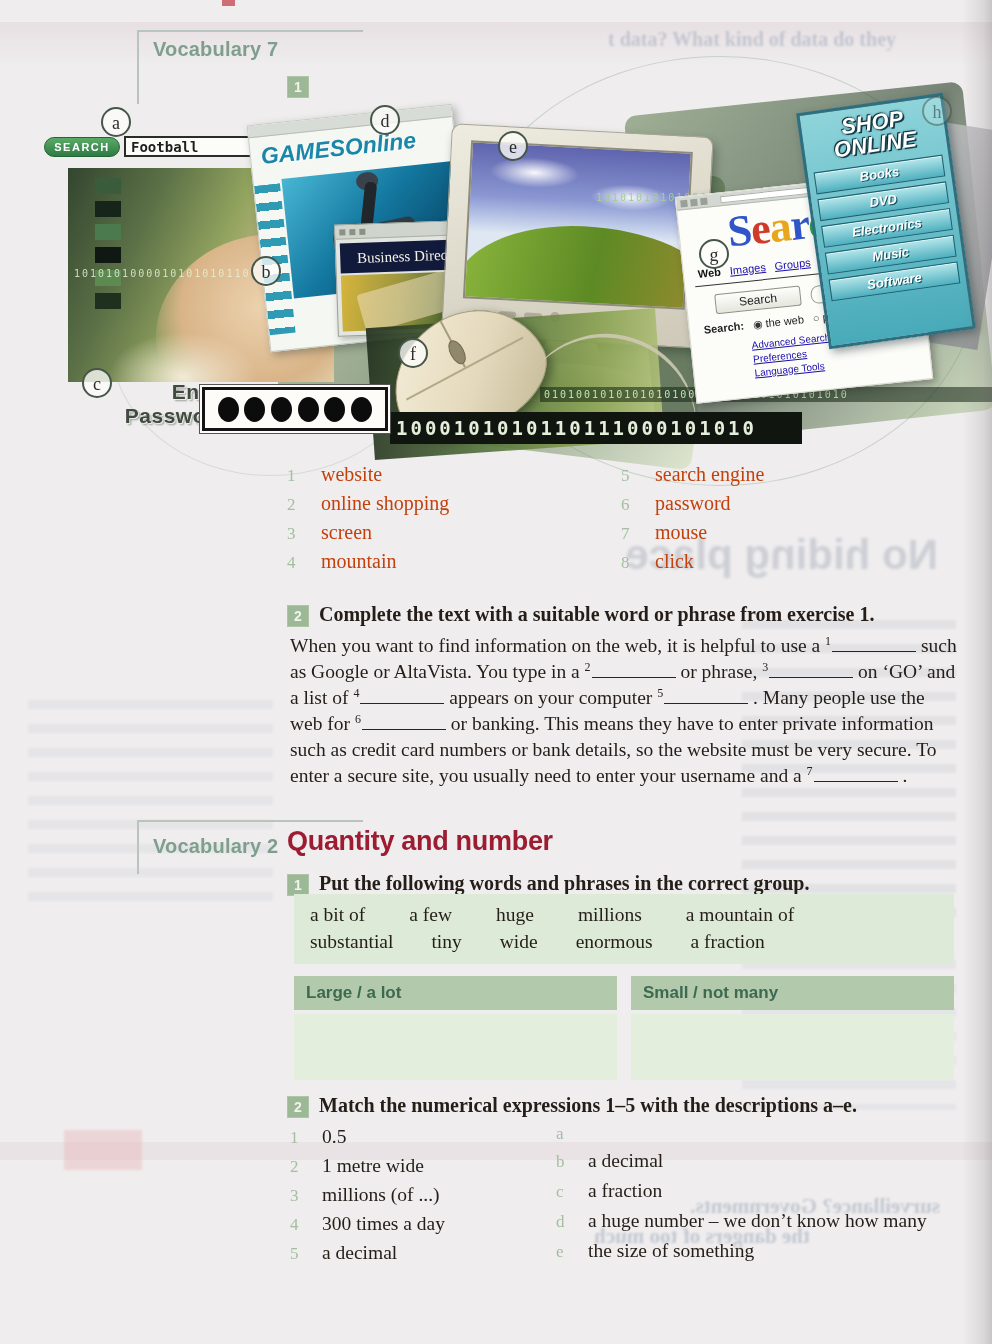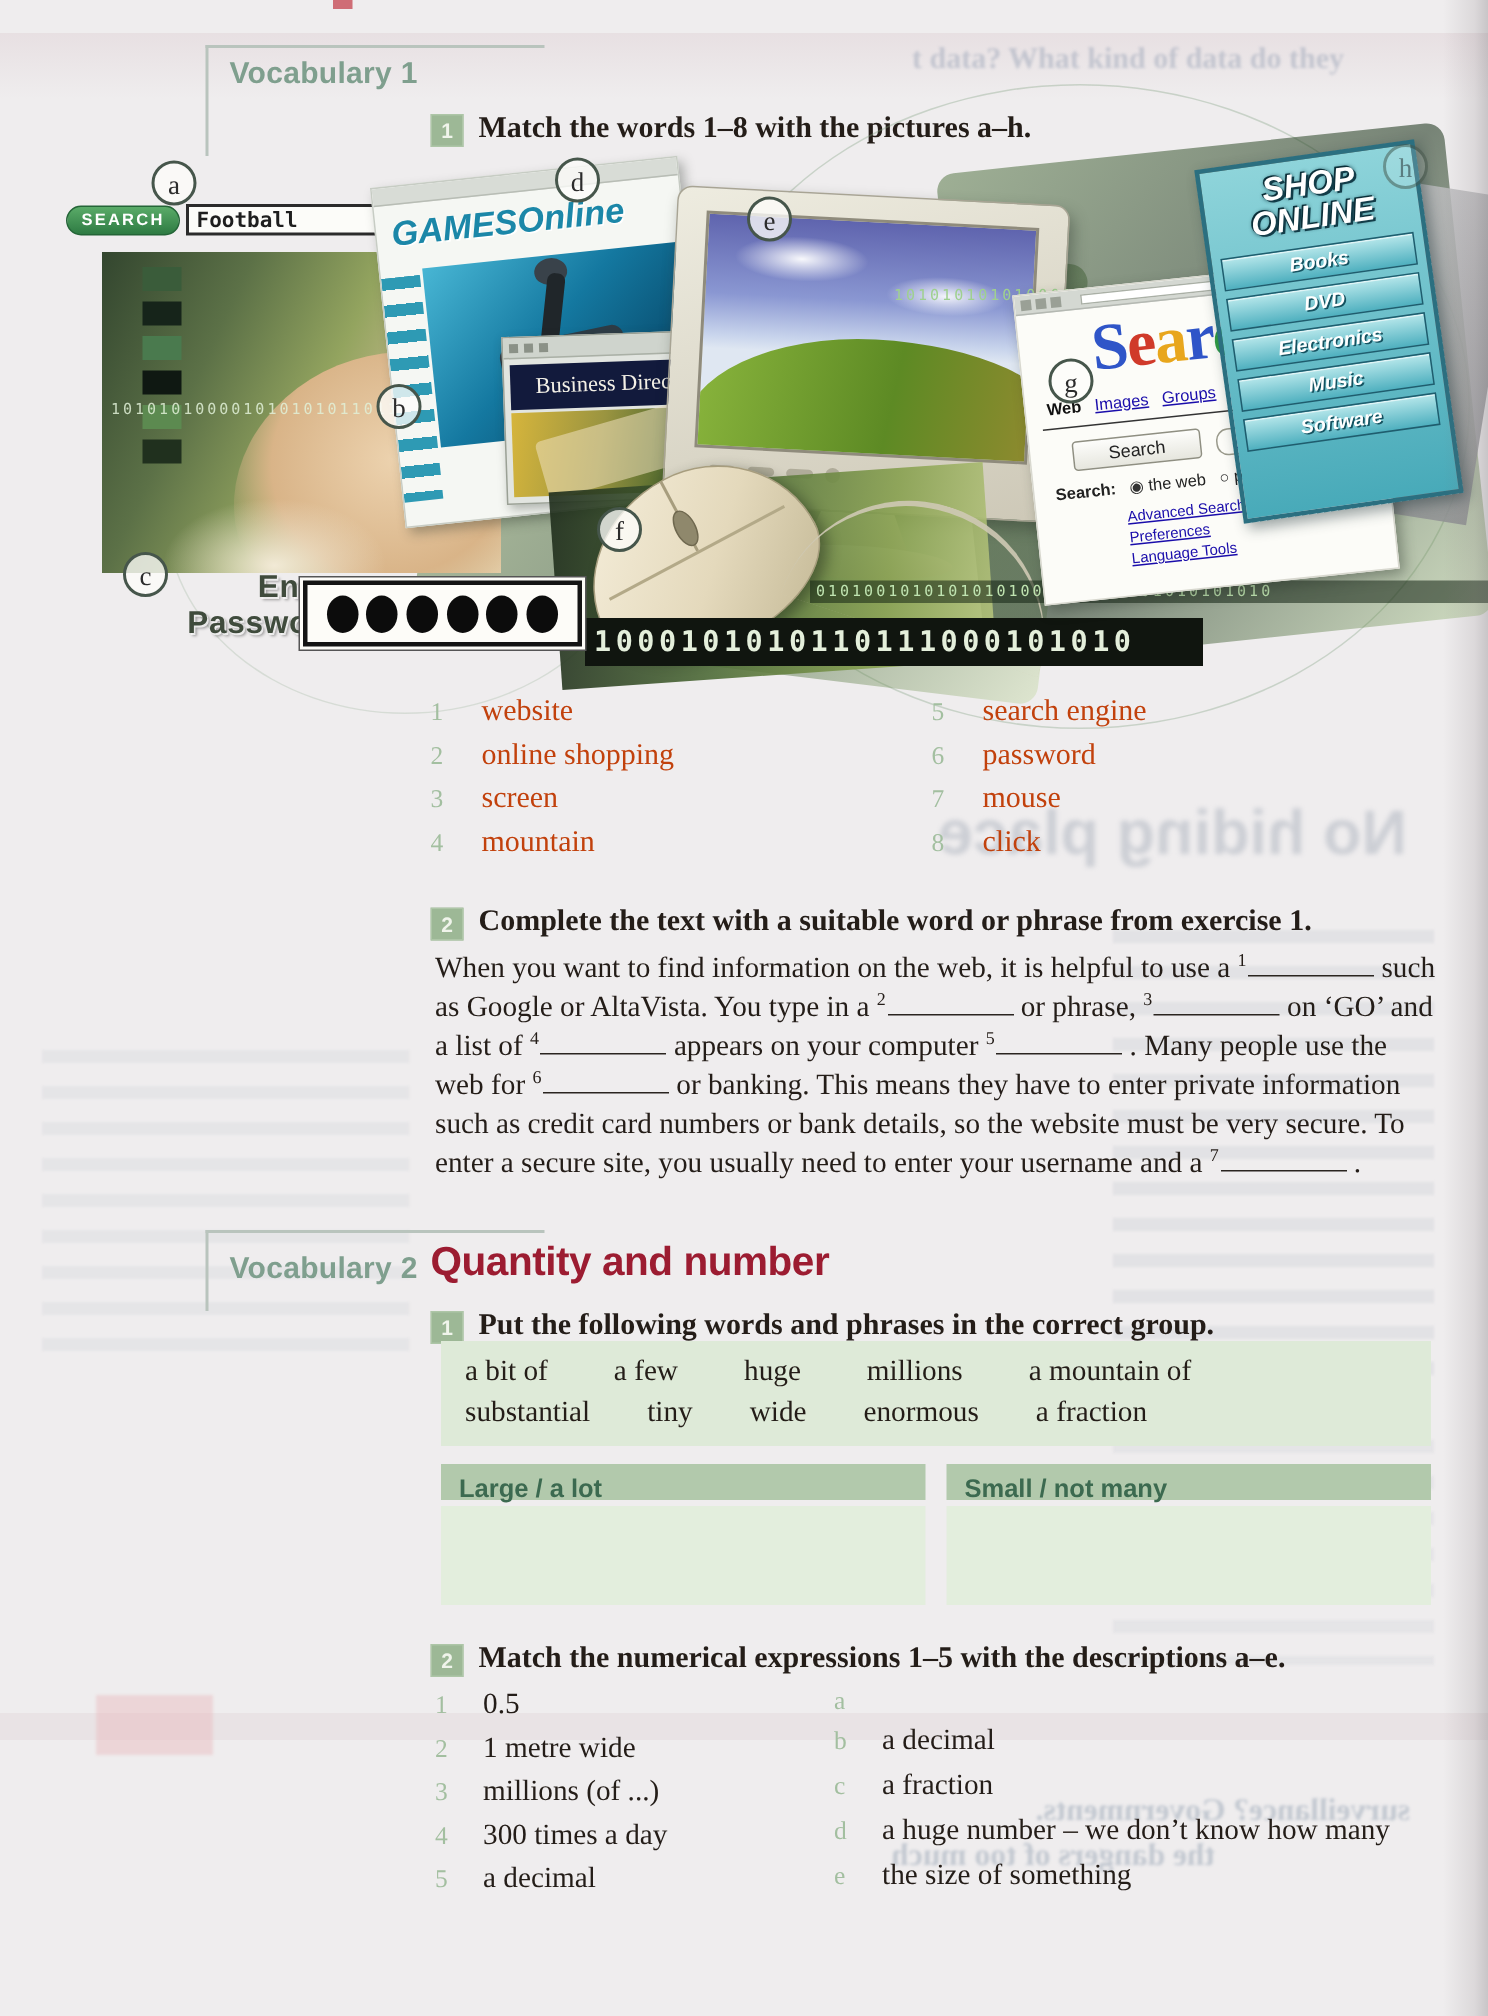--- a/index.html
+++ b/index.html
@@ -201,21 +201,21 @@
 
   
   .wordbox{position:absolute;left:294px;top:894px;width:660px;background:#deead8;z-index:6;
         padding:7px 16px 9px;box-sizing:border-box;}
   .wb-row{display:flex;font:400 19.5px/27px "Liberation Serif",serif;}
   .wb-row1 span{margin-right:44px;}
   .wb-row2 span{margin-right:38px;text-align:right;}
 
   .vtable{position:absolute;left:294px;top:976px;width:660px;display:flex;gap:14px;z-index:6;}
   .vt-col{flex:1;}
-  .vt-head{height:24px;background:#b2c9ac;color:#3c6a50;
+  .vt-head{height:34px;background:#b2c9ac;color:#3c6a50;
         font:700 17px/34px "Liberation Sans",sans-serif;padding-left:12px;}
   .vt-body{height:66px;background:#e3eedd;margin-top:4px;}
 
   .match{position:absolute;left:290px;top:1124px;width:668px;display:flex;z-index:6;}
   .m-left{width:266px;}
   .m-right{width:402px;}
   .m-item{display:flex;align-items:baseline;margin-bottom:4px;}
   .m-left .m-item{height:29px;margin:0;}
   .mkey{flex:0 0 32px;font:400 17px "Liberation Serif",serif;color:#a3bfa0;}
   .mtxt{font:400 19.5px/26px "Liberation Serif",serif;color:#241d18;}
@@ -231,25 +231,24 @@
   <div class="pink-rect"></div>
   <div class="ghost ghost-top">t data? What kind of data do they</div>
   <div class="ghost ghost-headline">No hiding place</div>
   <div class="ghost ghost-b1">surveillance? Governments.</div>
   <div class="ghost ghost-b2">the dangers of too much</div>
   <div class="ghost-block gb1"></div>
   <div class="ghost-block gb2"></div>
   <div class="ghost-block gb3"></div>
 
   <div class="bracket b1"></div>
-  <div class="vlabel vl1">Vocabulary 1</div>
+  <div class="vlabel vl1">Vocabulary 7</div>
 
   <div class="ex-row ex1">
     <span class="badge">1</span>
-    <span class="instr">Match the words 1–8 with the pictures a–h.</span>
   </div>
 
   <div class="collage">
     <div class="arc arc1"></div>
     <div class="arc arc2"></div>
     <div class="blob blobA"></div>
     <div class="blob blobB"></div>
     <div class="gray-edge"></div>
 
     <div class="photo-left">

